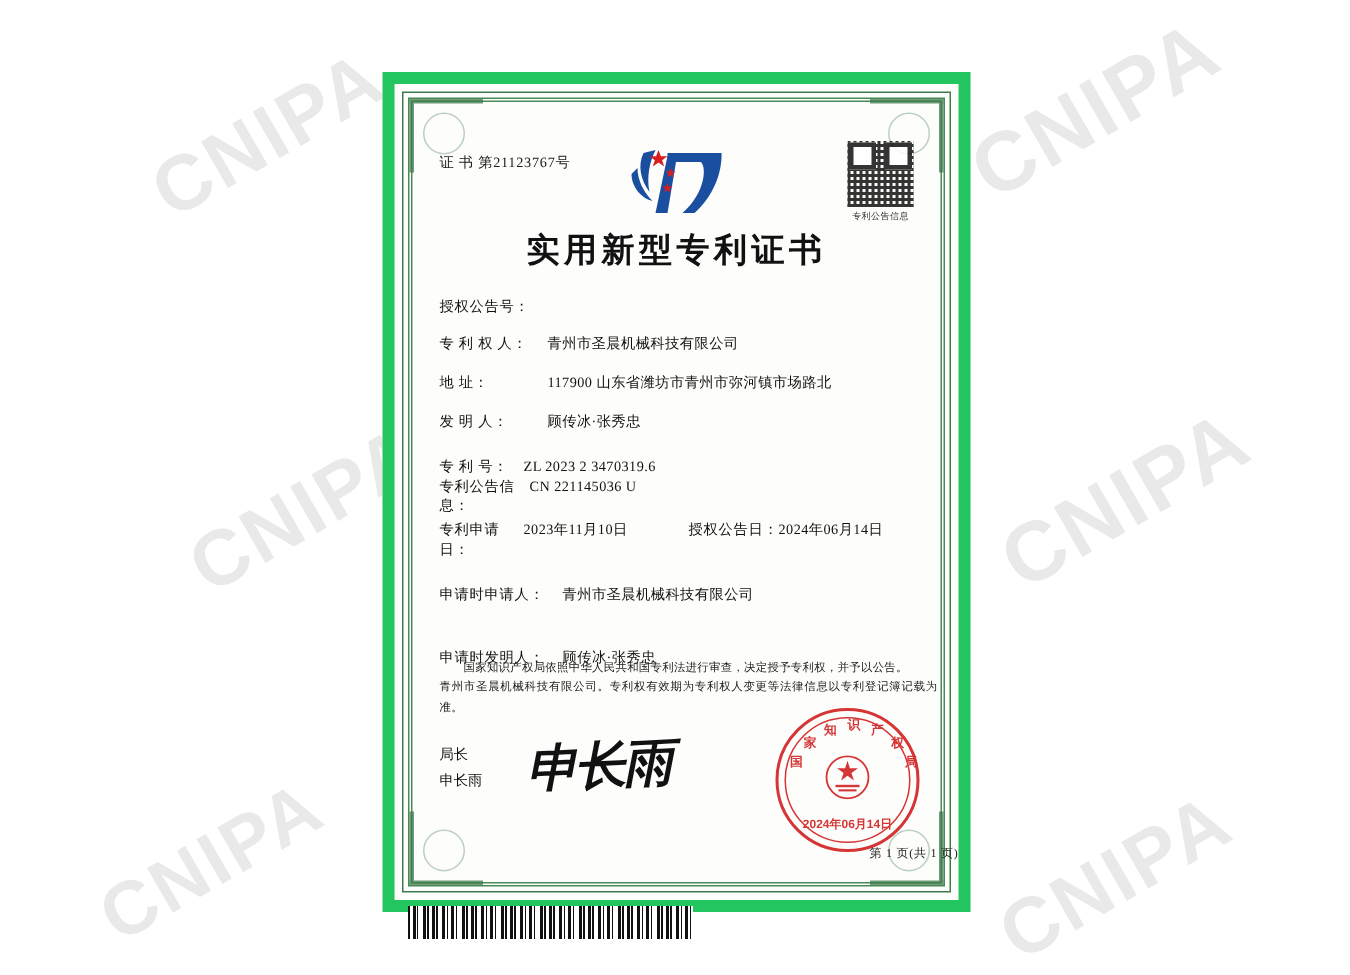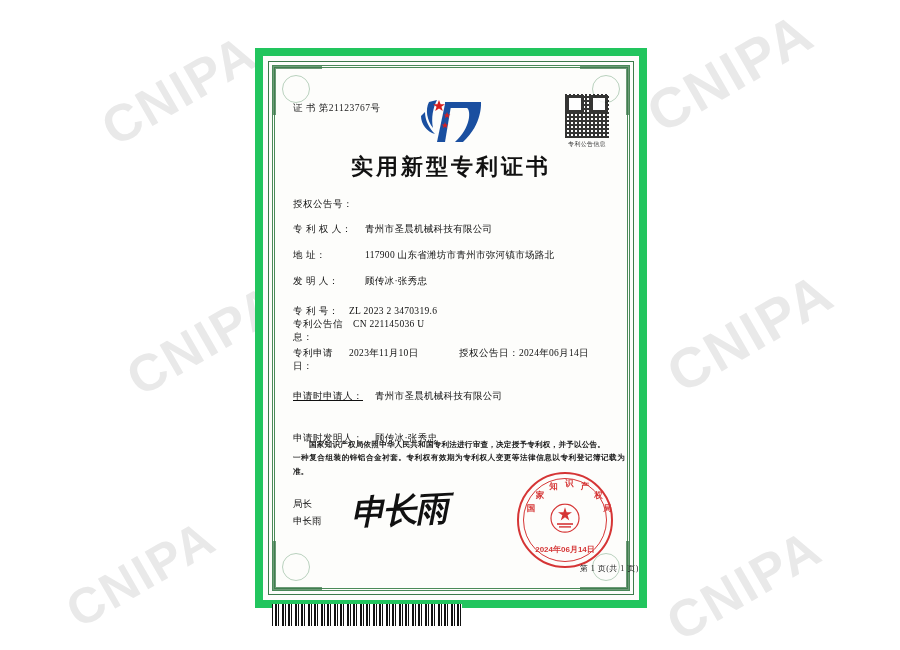--- a/index.html
+++ b/index.html
@@ -198,21 +198,21 @@
     position: absolute;
     left: 30px;
     top: 382px;
     width: 332px;
     font-size: 7.6px;
     line-height: 1.75;
     color: #1a1a1a;
     letter-spacing: .2px;
     text-align: justify;
   }
-  .legal p { margin: 0; font-weight: bold; }
+  .legal p { margin: 0; }
   .legal .indent { text-indent: 16px; }
 
   .sign-block {
     position: absolute;
     left: 30px;
     top: 440px;
     font-size: 9.5px;
     color: #111;
     line-height: 1.8;
   }
@@ -394,34 +394,34 @@
             <div class="flabel">专利申请日：</div>
             <div class="fvalue">2023年11月10日</div>
           </div>
           <div class="fcol fcol2">
             <div class="flabel">授权公告日：</div>
             <div class="fvalue">2024年06月14日</div>
           </div>
         </div>
 
         <div class="frow" style="margin-bottom:13px;">
-          <div class="flabel" style="width:82px;flex:0 0 82px;text-decoration:underline;">申请时申请人：</div>
+          <div class="flabel" style="width:82px;flex:0 0 82px;">申请时申请人：</div>
           <div class="fvalue">青州市圣晨机械科技有限公司</div>
         </div>
 
         <div class="frow">
           <div class="flabel" style="width:82px;flex:0 0 82px;margin-top:16px;">申请时发明人：</div>
           <div class="fvalue">顾传冰·张秀忠</div>
         </div>
 
       </div>
 
       <div class="legal">
         <p class="indent">国家知识产权局依照中华人民共和国专利法进行审查，决定授予专利权，并予以公告。</p>
-        <p>一种复合组装的锌铝合金衬套。专利权有效期为专利权人变更等法律信息以专利登记簿记载为准。</p>
+        <p>青州市圣晨机械科技有限公司。专利权有效期为专利权人变更等法律信息以专利登记簿记载为准。</p>
       </div>
 
       <div class="sign-block">
         <div>局长</div>
         <div>申长雨</div>
       </div>
 
       <div class="signature">申长雨</div>
 
       <div class="seal">

